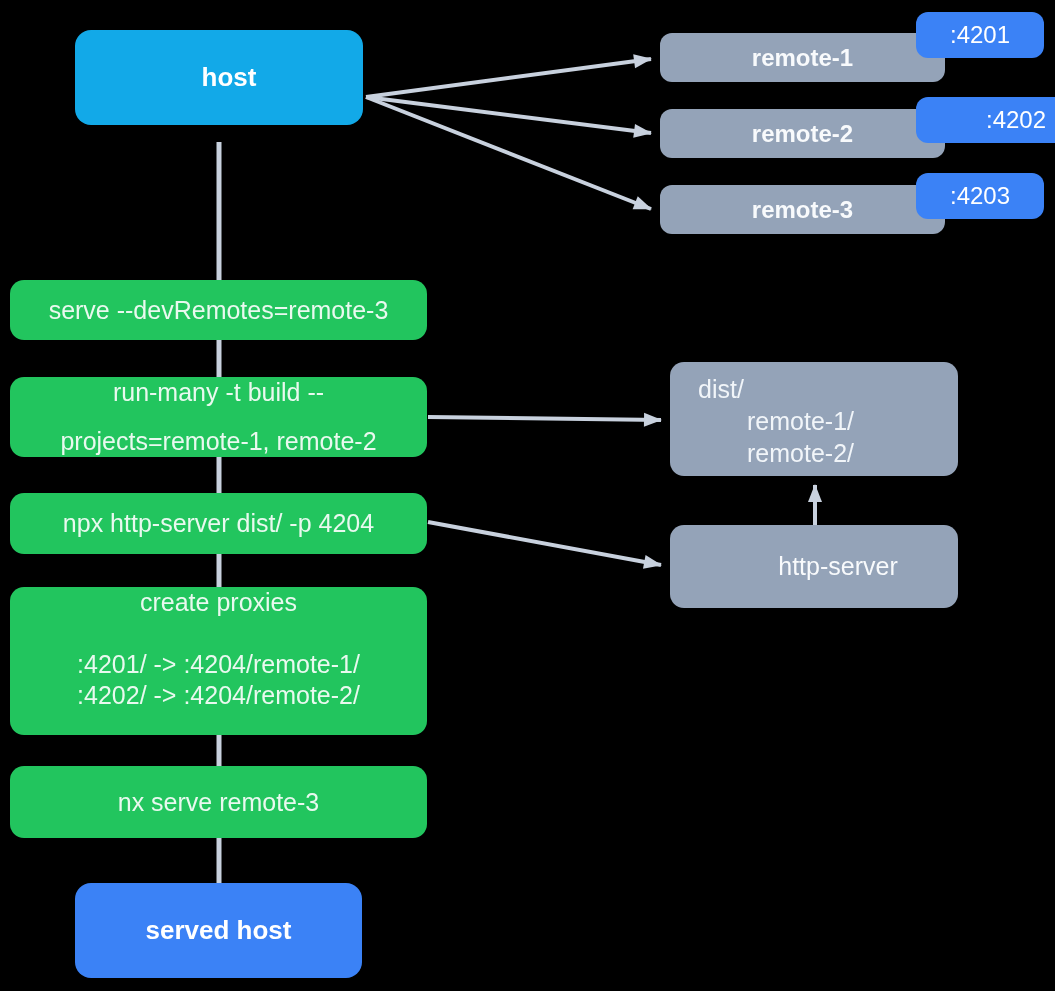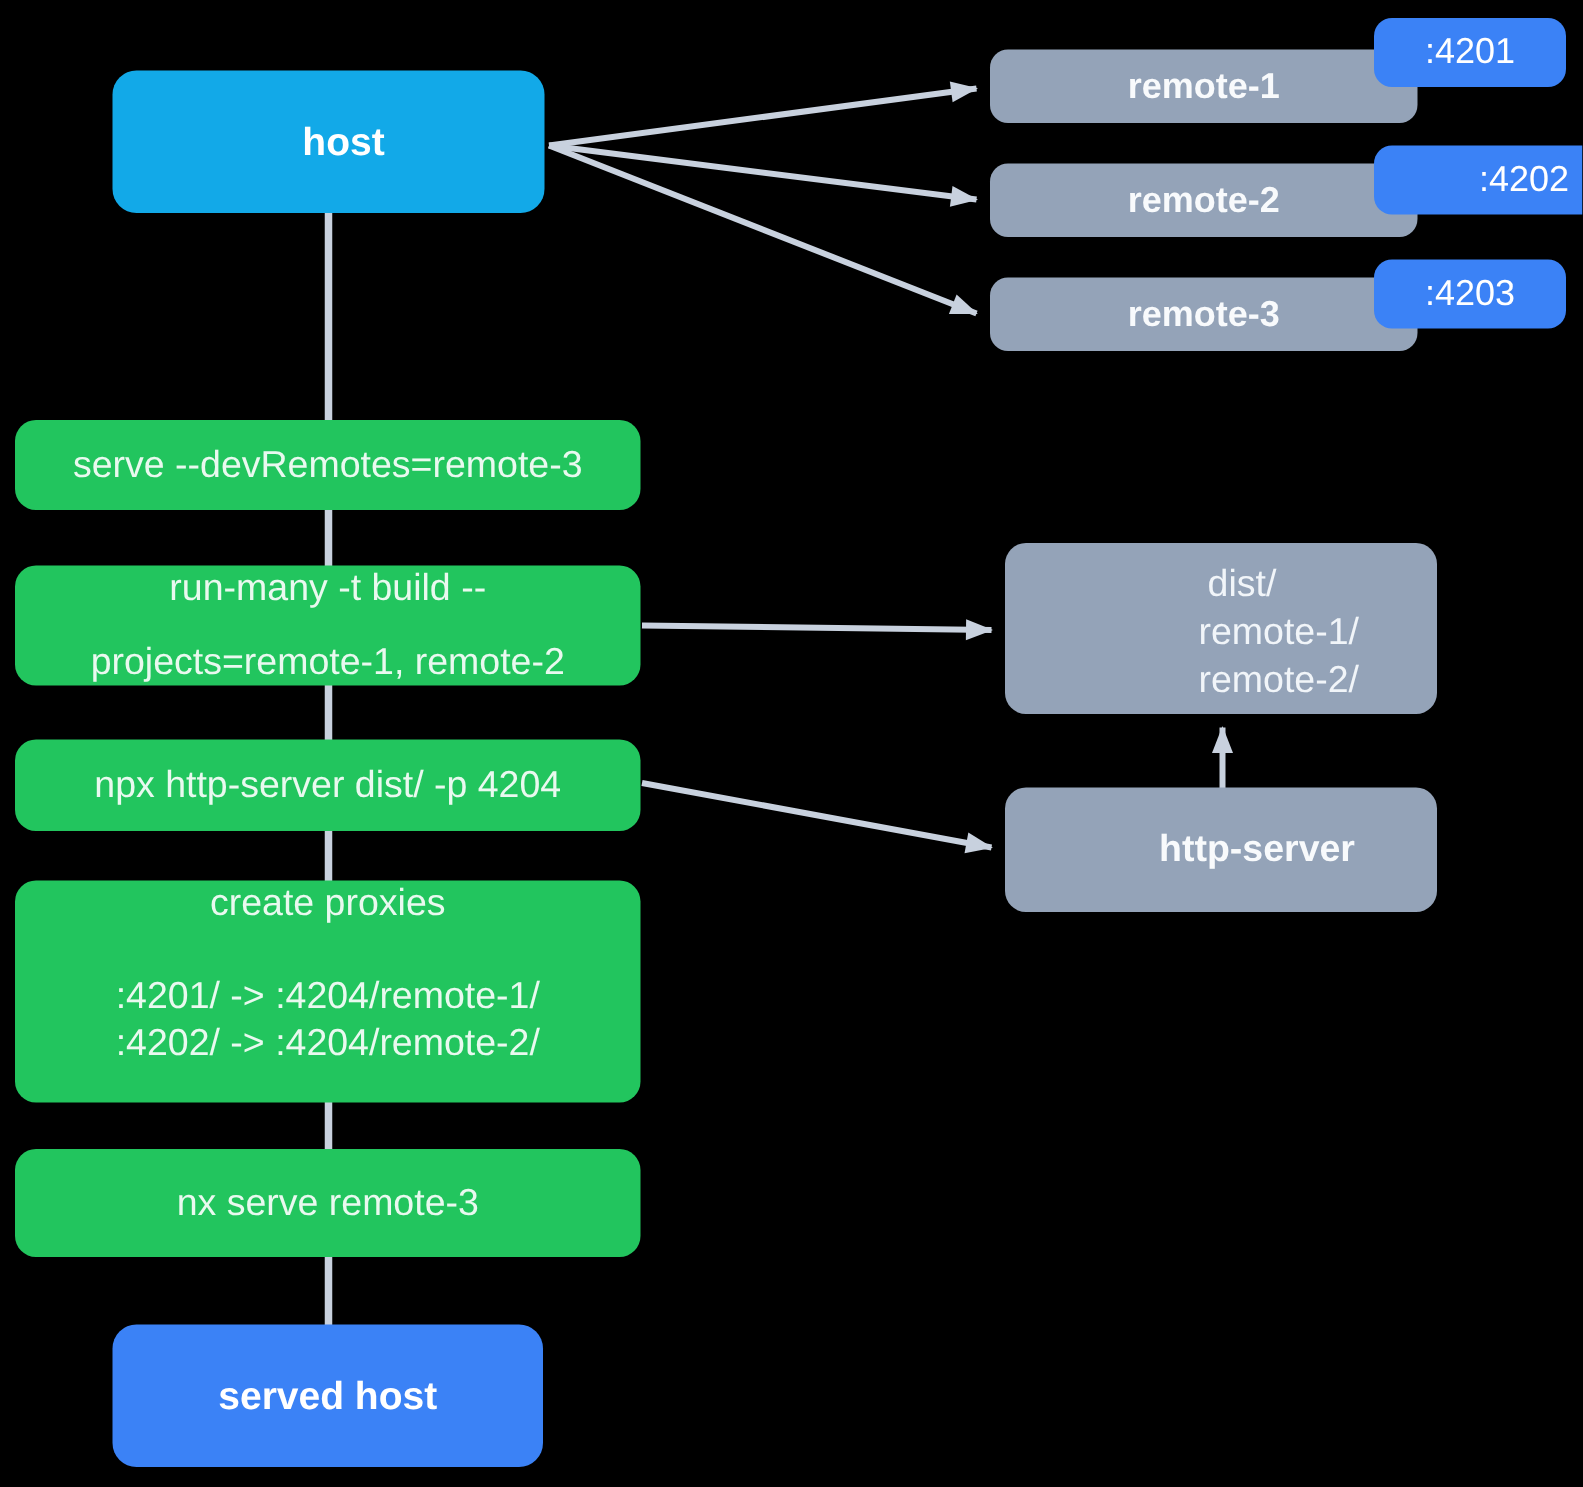--- a/index.html
+++ b/index.html
@@ -33,21 +33,21 @@
   .node {
     position: absolute;
     z-index: 1;
     display: flex;
     align-items: center;
     justify-content: center;
     box-sizing: border-box;
   }
 
   .host-node {
-    left: 75px; top: 47px; width: 288px; height: 95px;
+    left: 75px; top: 30px; width: 288px; height: 95px;
     background: var(--c-host, #12A9E8);
     border-radius: 16px;
     color: #FFFFFF;
     font-size: 26px;
     font-weight: 700;
     padding-left: 20px;
   }
   .served-host-node {
     left: 75px; top: 883px; width: 287px; height: 95px;
     background: var(--c-badge, #3B82F6);
@@ -107,34 +107,34 @@
     white-space: nowrap;
   }
 
   .dist-node {
     left: 670px; top: 362px; width: 288px; height: 114px;
     background: var(--c-remote, #94A3B8);
     border-radius: 14px;
     color: #F1F5F9;
     font-size: 25px;
     flex-direction: column;
-    align-items: center;
+    align-items: flex-start;
     justify-content: flex-start;
     padding: 11px 0 12px 28px;
   }
   .dist-node .line { text-align: left; line-height: 32px; min-height: 32px; }
   .dist-node .indent { padding-left: 49px; }
 
   .http-server-node {
     left: 670px; top: 525px; width: 288px; height: 83px;
     background: var(--c-remote, #94A3B8);
     border-radius: 14px;
     color: #F8FAFC;
     font-size: 25px;
-    font-weight: 700;
+    font-weight: 400;
     padding-left: 48px;
   }
 </style>
 </head>
 <body>
 
 <div class="canvas">
 
   <svg class="edges" width="1055" height="991" viewBox="0 0 1055 991" xmlns="http://www.w3.org/2000/svg">
     <defs>

